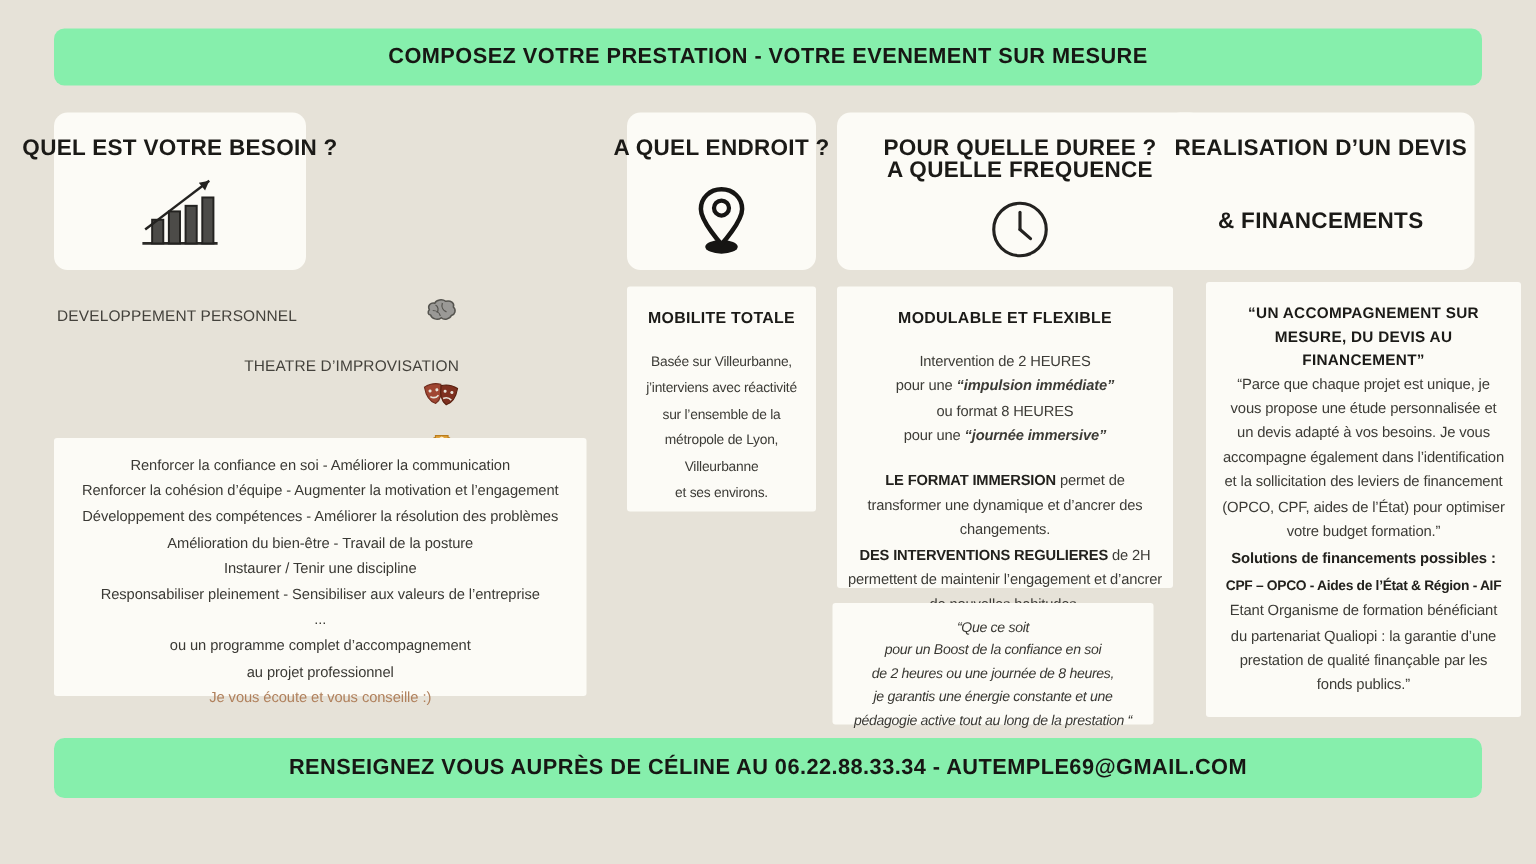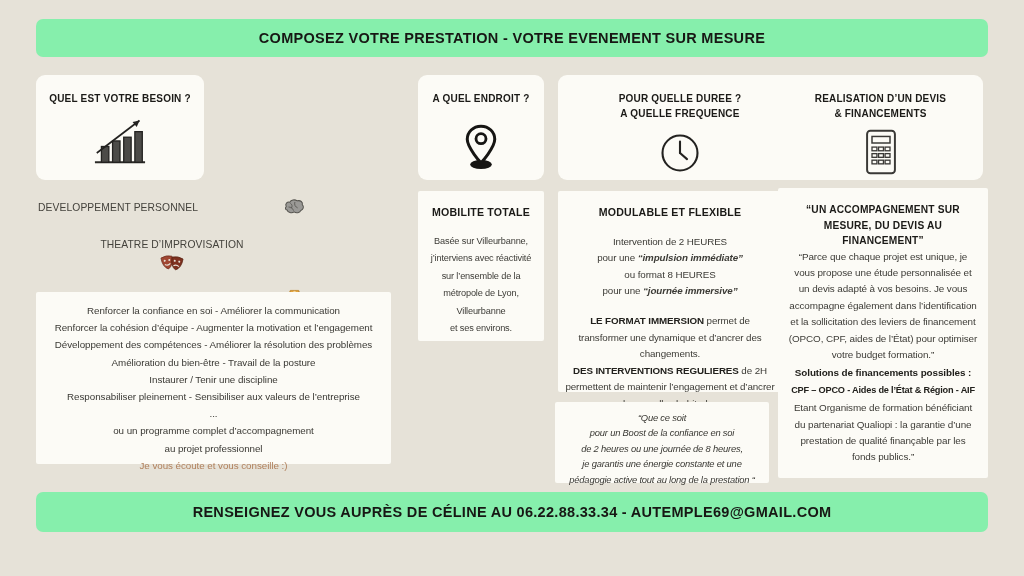--- a/index.html
+++ b/index.html
@@ -16,48 +16,48 @@
     display:flex;align-items:center;justify-content:center;
     font-weight:bold;color:#171714;letter-spacing:.3px;
   }
   #top-banner{top:19px;height:38px;font-size:14.5px;}
   #bottom-banner{top:492px;height:40px;font-size:14.5px;}
   .hdr-card{
     border-radius:9px;display:flex;flex-direction:column;align-items:center;
     padding-top:16px;box-sizing:border-box;
   }
   .hdr-title{
-    font-weight:bold;font-size:10px;color:#1b1a17;text-align:right;
+    font-weight:bold;font-size:15px;color:#1b1a17;text-align:right;
     line-height:15px;letter-spacing:.2px;white-space:nowrap;
   }
   .hdr-icon{margin-top:8px;display:flex;align-items:center;justify-content:center;}
   
   #need-list{left:38px;top:196px;width:268px;}
-  .need-row{display:flex;justify-content:space-between;align-items:center;}
+  .need-row{display:flex;justify-content:space-between;align-items:flex-end;}
   .need-text{font-size:10.3px;line-height:13px;color:#44423c;letter-spacing:.1px;}
   .need-emoji{width:24px;height:22px;flex:0 0 24px;display:flex;align-items:center;justify-content:center;}
   
   .box{box-sizing:border-box;text-align:center;border-radius:2px;}
   .ln{white-space:nowrap;}
   #need-box{left:36px;top:292px;width:355px;height:172px;padding-top:10px;
     font-size:9.8px;line-height:17.2px;color:#3a3934;letter-spacing:-.05px;}
   #need-box .accent{color:#b0805c;}
   #mobility-box{left:418px;top:191px;width:126px;height:150px;padding:13px 2px 0 2px;
     font-size:9.2px;line-height:17.5px;letter-spacing:-.15px;}
   .box-title{font-weight:bold;font-size:10.6px;color:#1b1a17;letter-spacing:.2px;white-space:nowrap;}
   #mobility-box .box-title{margin-bottom:11px;}
   #duration-box{left:558px;top:191px;width:224px;height:201px;padding:13px 7px 0 7px;
     font-size:9.8px;line-height:16.6px;letter-spacing:-.1px;}
   #duration-box .box-title{margin-bottom:13px;}
   #duration-box .p2{margin-top:13px;}
   #duration-box b{color:#22211d;}
   .em{font-weight:bold;font-style:italic;}
   #quote-box{left:555px;top:402px;width:214px;height:81px;padding-top:8px;
     font-style:italic;font-size:9.4px;line-height:15.4px;letter-spacing:-.2px;color:#393833;}
-  #devis-box{left:778px;top:188px;width:210px;height:290px;padding:14px 10px 0 10px;
+  #devis-box{left:804px;top:188px;width:210px;height:290px;padding:14px 10px 0 10px;
     font-size:9.9px;line-height:16.4px;letter-spacing:-.1px;}
   #devis-box .box-title{white-space:normal;line-height:15.5px;font-size:10.2px;}
   #devis-box .sol{font-weight:bold;color:#22211d;margin-top:2px;}
   #devis-box .sol-val{font-weight:bold;color:#22211d;font-size:9.2px;letter-spacing:-.2px;white-space:nowrap;}
   #devis-box .p2{margin-top:2px;}
   svg{display:block;}
 </style>
 </head>
 <body>
 
@@ -96,21 +96,21 @@
   <div class="hdr-title">A QUELLE FREQUENCE</div>
   <div class="hdr-icon" style="margin-top:11px;">
     <svg width="42" height="42" viewBox="0 0 48 48">
       <circle cx="24" cy="24" r="20" fill="none" stroke="#232220" stroke-width="2.4"></circle>
       <line x1="24" y1="24" x2="24" y2="11" stroke="#232220" stroke-width="2.4" stroke-linecap="round"></line>
       <line x1="24" y1="24" x2="32" y2="31" stroke="#232220" stroke-width="2.4" stroke-linecap="round"></line>
     </svg>
   </div>
 </div>
 
-<div class="card hdr-card" style="left:778px;top:75px;width:205px;height:105px;">
+<div class="card hdr-card" style="left:778px;top:75px;width:205px;height:105px;gap:34px;">
   <div class="hdr-title">REALISATION D’UN DEVIS</div>
   <div class="hdr-title">&amp; FINANCEMENTS</div>
   <div class="hdr-icon" style="margin-top:7px;">
     <svg width="36" height="48" viewBox="0 0 44 58">
       <rect x="5" y="3" width="34" height="52" rx="4" fill="none" stroke="#3a3936" stroke-width="2.4"></rect>
       <rect x="11" y="10" width="22" height="8" fill="none" stroke="#3a3936" stroke-width="1.8"></rect>
       <g fill="none" stroke="#3a3936" stroke-width="1.6">
         <rect x="11" y="23" width="6" height="4.5"></rect>
           <rect x="19" y="23" width="6" height="4.5"></rect>
           <rect x="27" y="23" width="6" height="4.5"></rect>

